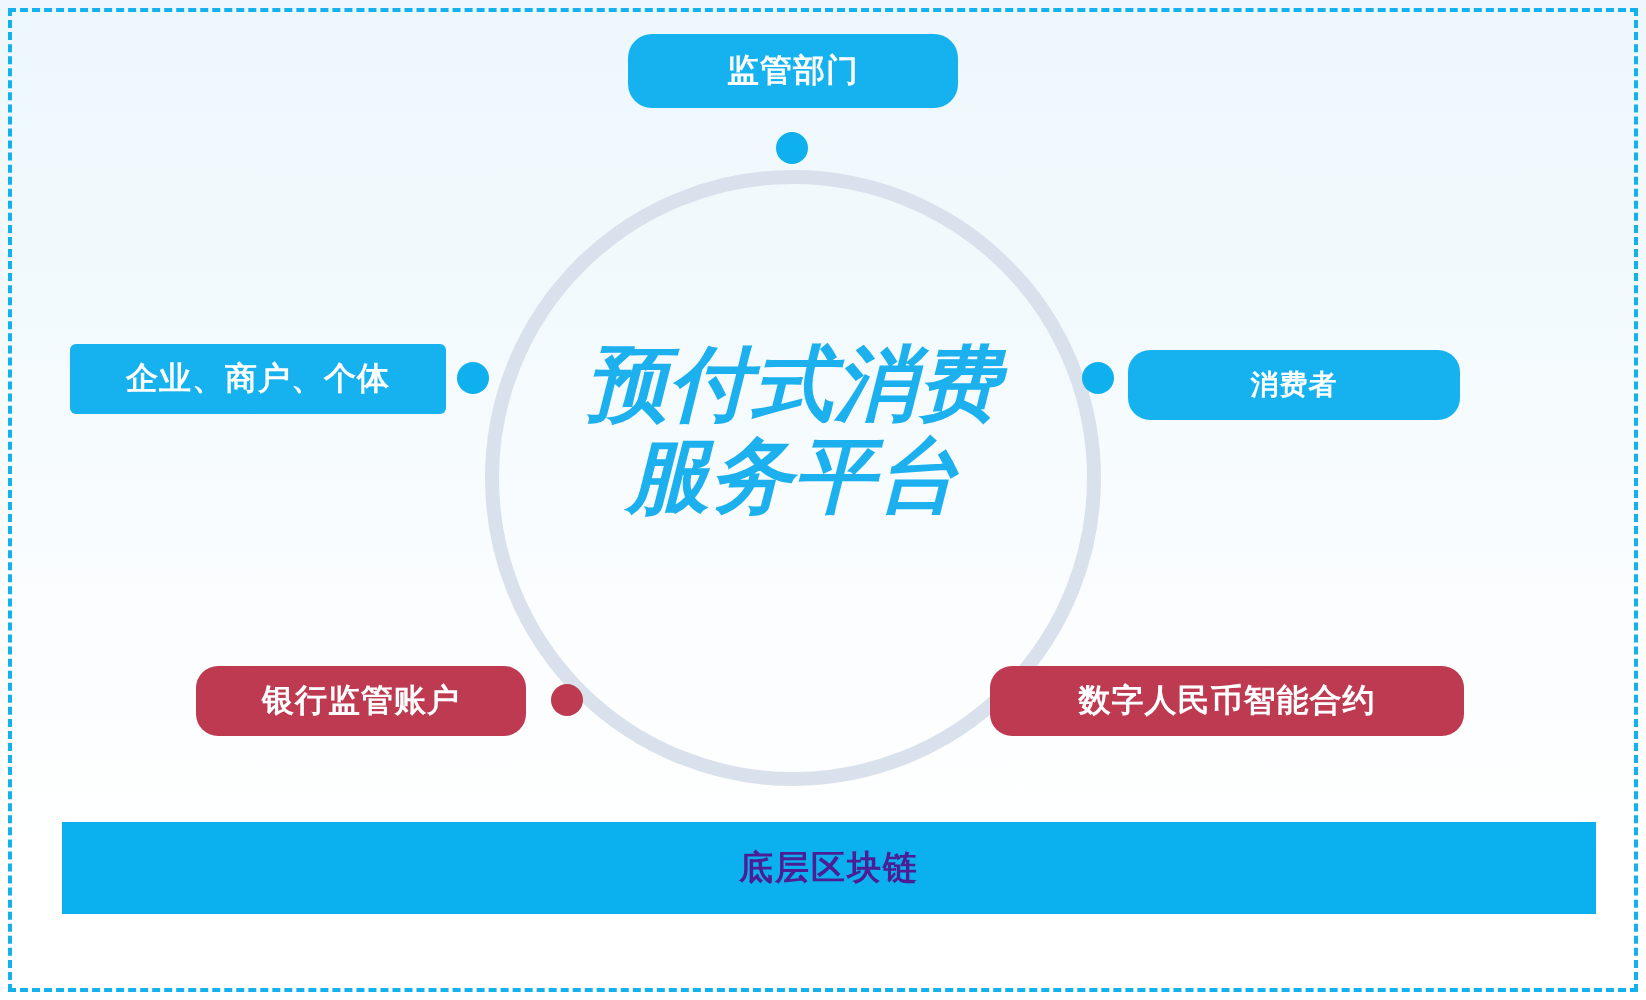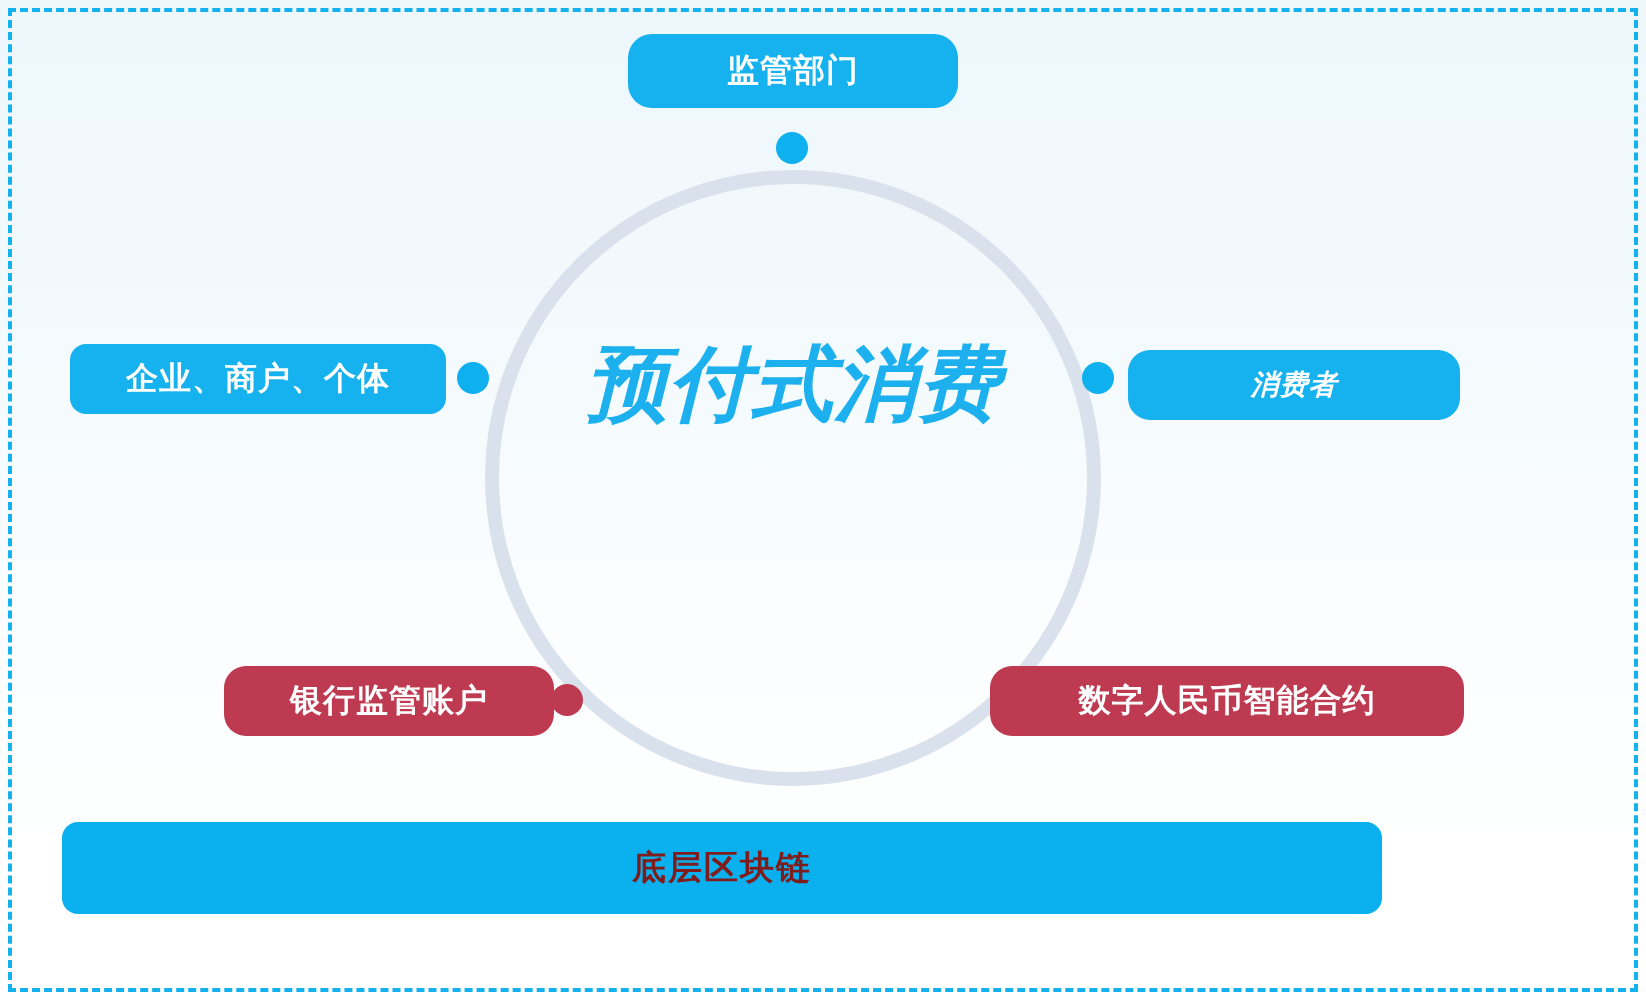--- a/index.html
+++ b/index.html
@@ -96,72 +96,70 @@
   #pill-regulator {
     left: 628px;  top: 34px;
     width: 330px; height: 74px;
     font-size: 32px;
     border-radius: 24px;
   }
   #pill-business {
     left: 70px;   top: 344px;
     width: 376px; height: 70px;
     font-size: 32px;
-    border-radius: 16px;
+    border-radius: 6px;
   }
   #pill-consumer {
     left: 1128px; top: 350px;
     width: 332px; height: 70px;
     font-size: 28px;
     border-radius: 22px;
-    font-style: italic;
   }
   #pill-bank {
     left: 196px;  top: 666px;
     width: 330px; height: 70px;
     font-size: 32px;
     border-radius: 22px;
-    margin-left: 28px;
   }
   #pill-smartcontract {
     left: 990px; top: 666px;
     width: 474px; height: 70px;
     font-size: 32px;
     border-radius: 22px;
   }
 
   
   #base-bar {
     position: absolute;
     left: 62px;
     top: 822px;
-    width: 1320px;
+    width: 1534px;
     height: 92px;
     background: #0bb0ee;
     display: flex;
     align-items: center;
     justify-content: center;
-    color: #7f1d1d;
+    color: #4c1d95;
     font-size: 34px;
     font-weight: 700;
     letter-spacing: 2px;
-    border-radius: 16px;
   }
 </style>
 </head>
 <body>
 
 <div id="canvas">
 
   <div id="dashed-frame"></div>
 
   <div id="ring"></div>
 
   <div id="center-label">
     <span class="line">预付式消费</span>
+    <span class="line">服务平台</span>
   </div>
 
   <div class="dot blue" id="dot-top"></div>
   <div class="dot blue" id="dot-left"></div>
   <div class="dot blue" id="dot-right"></div>
   <div class="dot red" id="dot-bl"></div>
   <div class="dot red" id="dot-br"></div>
 
   <div class="pill blue" id="pill-regulator">监管部门</div>
 

